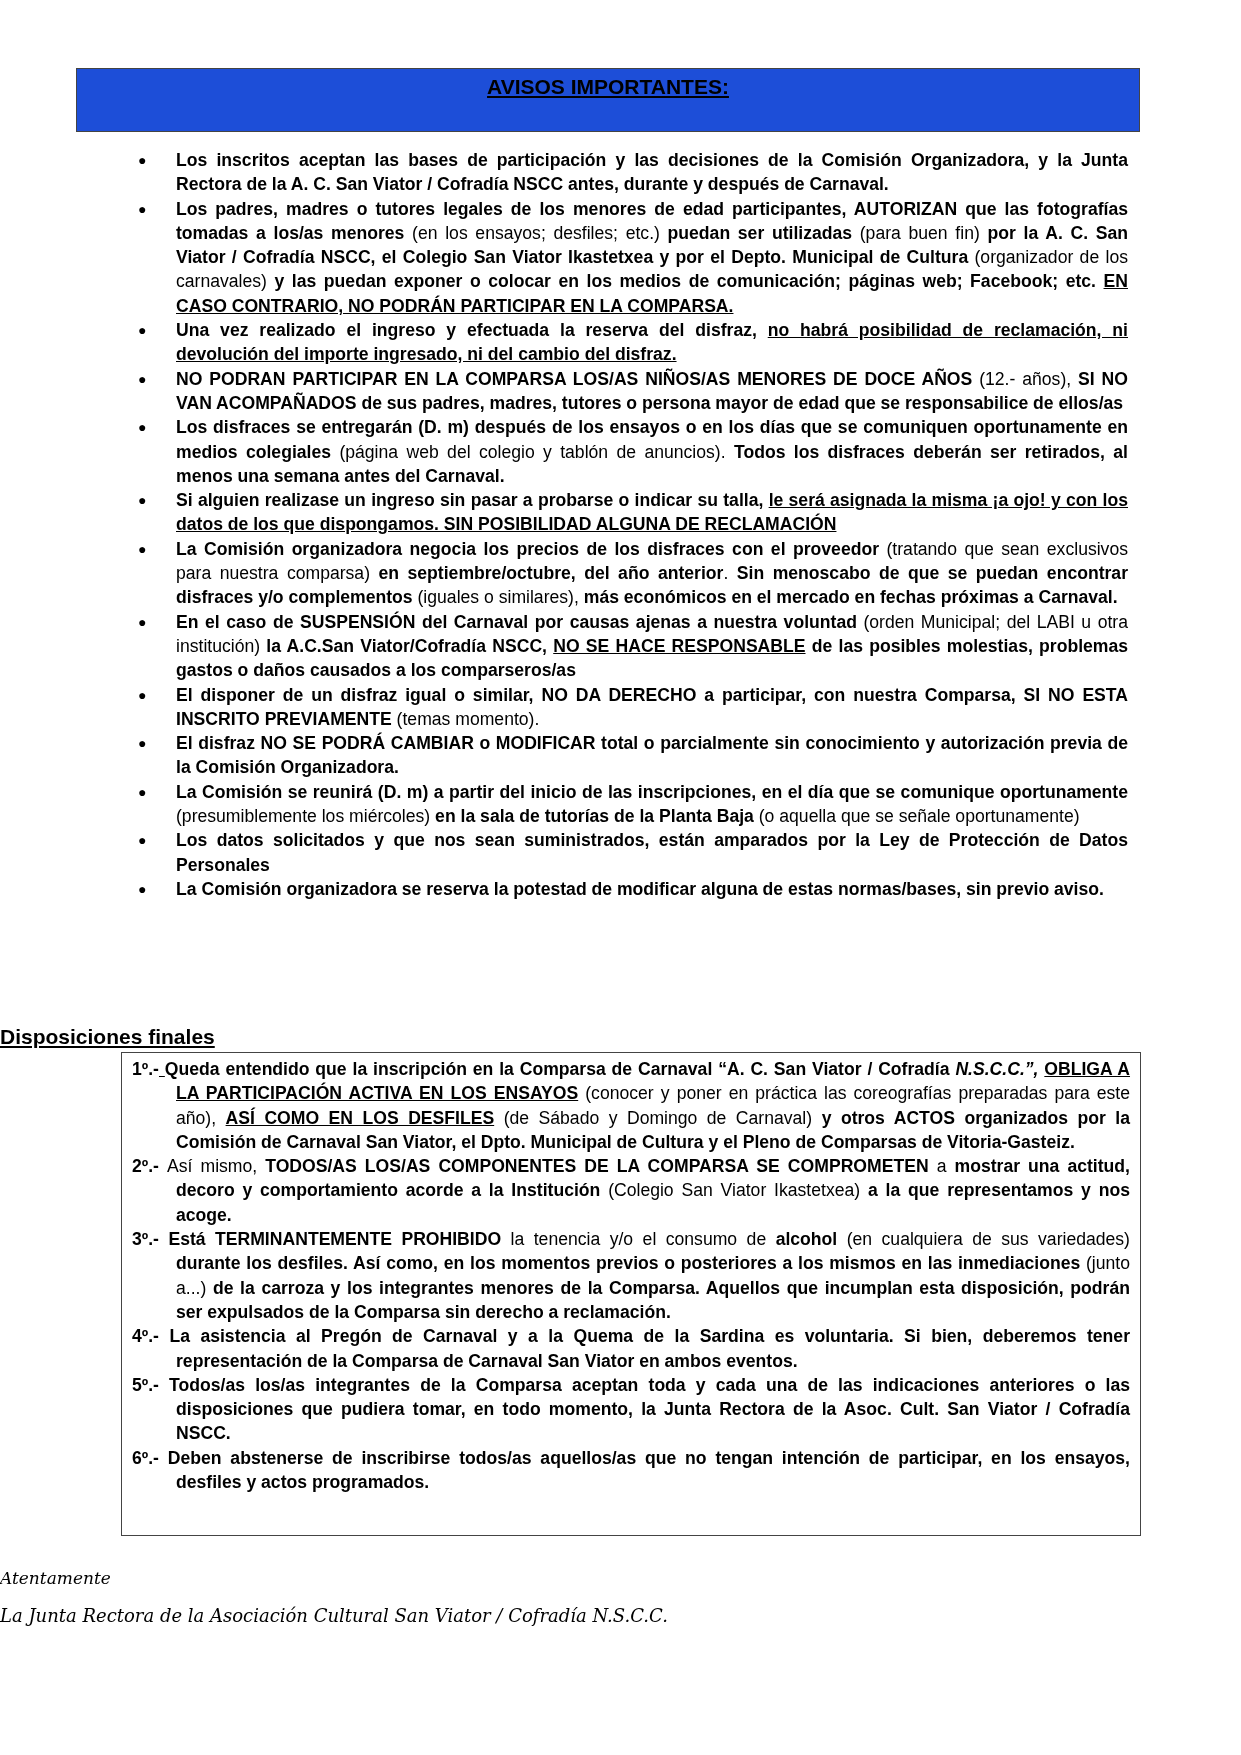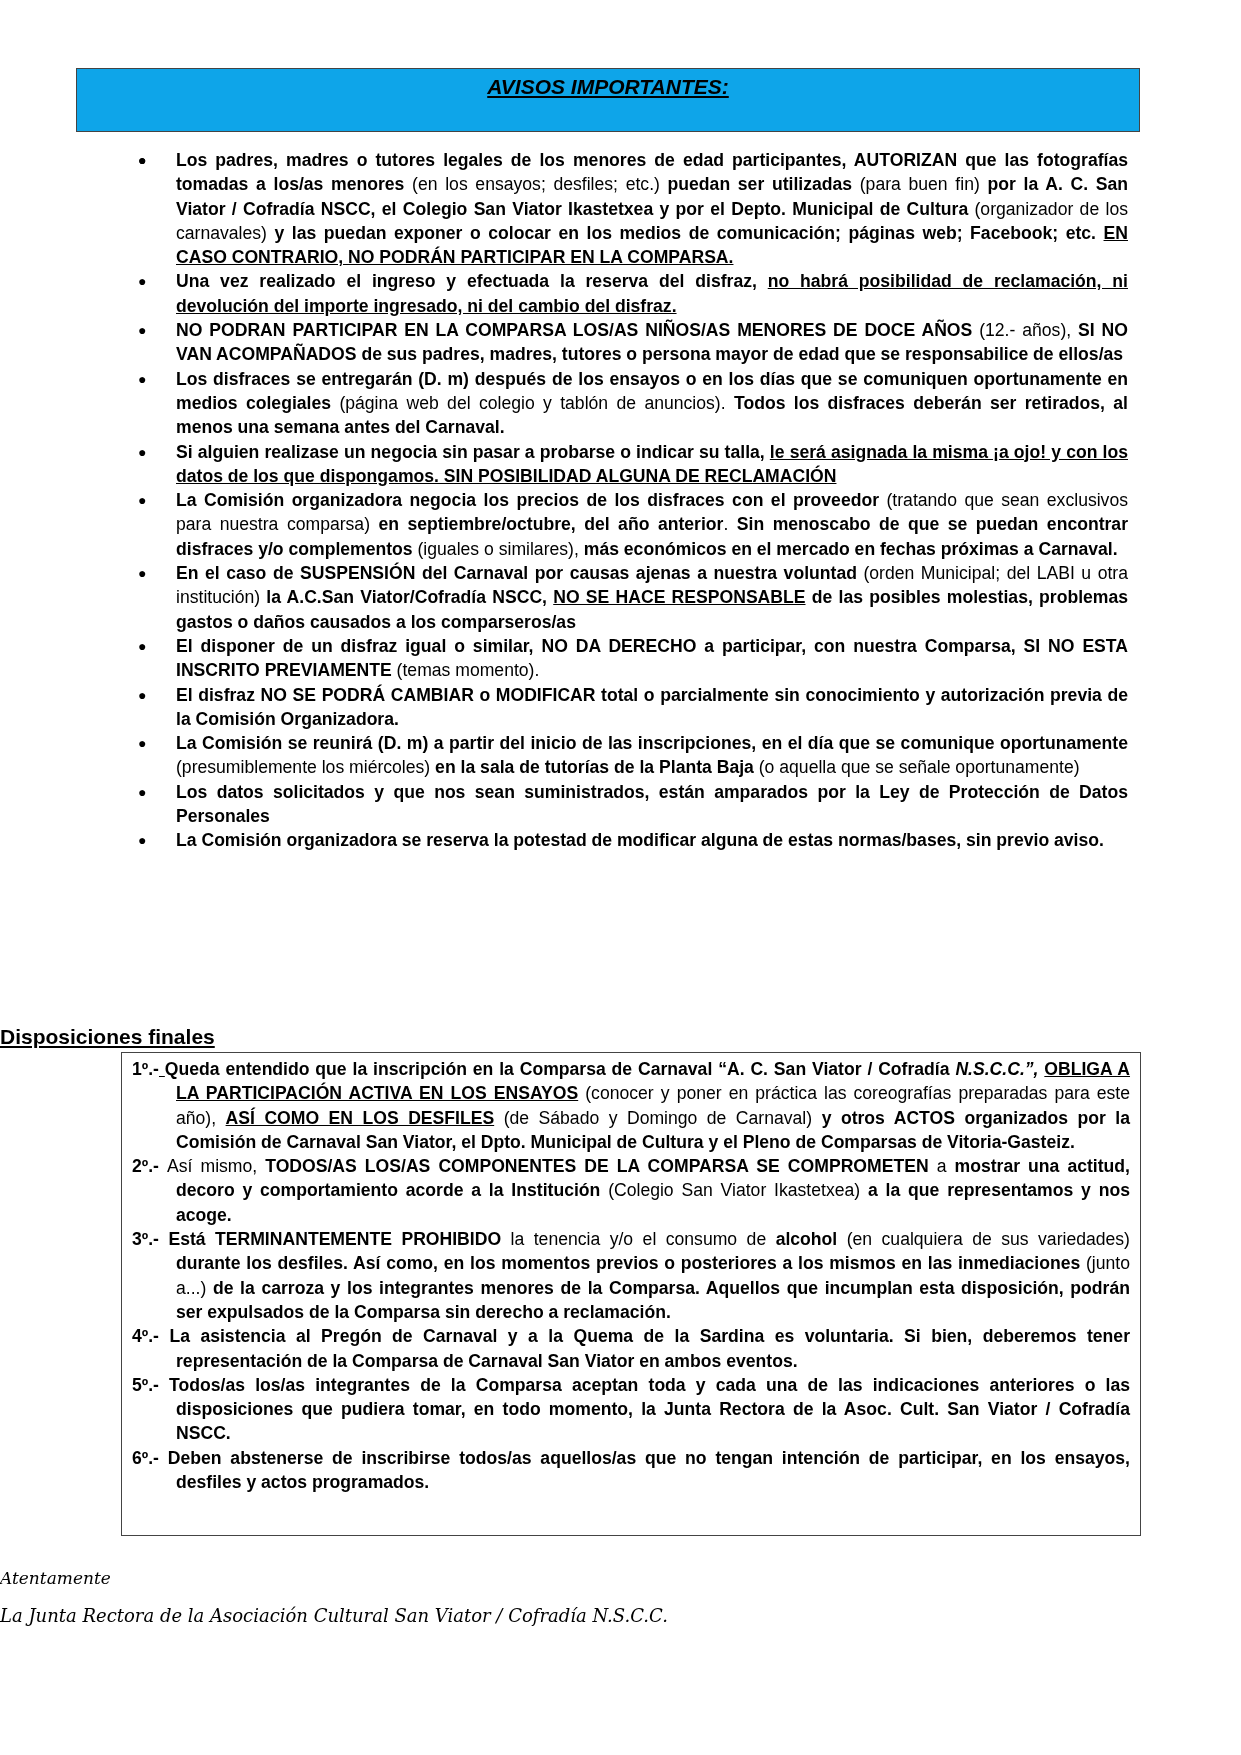--- a/index.html
+++ b/index.html
@@ -1,19 +1,19 @@
 <!DOCTYPE html>
 <html><head>
 <meta charset="utf-8">
 <style>
   html, body { margin: 0; padding: 0; background: #ffffff; }
   body { width: 1241px; height: 1755px; position: relative; overflow: hidden;
          font-family: "Liberation Sans", "DejaVu Sans", sans-serif; color: #000; }
   .banner { position: absolute; left: 76px; top: 68px; width: 1064px; height: 64px;
-            background: #0ea5e9; border: 1.5px solid #444; box-sizing: border-box; text-align: center; font-style: italic; }
+            background: #1d4ed8; border: 1.5px solid #444; box-sizing: border-box; text-align: center; }
   .banner .t1 { font-weight: bold; font-size: 21px; text-decoration: underline; margin-top: 6px; line-height: 24px; }
   .banner .t2 { font-weight: bold; font-size: 18px; text-decoration: underline; margin-top: 4px; line-height: 22px; }
   ul.avisos { position: absolute; left: 132px; top: 148px; width: 996px; margin: 0; padding: 0; list-style: none; }
   ul.avisos li { position: relative; padding-left: 44px; font-size: 17.6px; line-height: 24.3px; text-align: justify; margin-bottom: 0; }
   ul.avisos li .bullet { position: absolute; left: 6px; top: 0; font-size: 14px; }
   .b { font-weight: bold; }
   .n { font-weight: normal; }
   .u { text-decoration: underline; }
   .i { font-style: italic; }
   .section-title { position: absolute; left: 0; width: 1241px; top: 1025px; 
@@ -28,26 +28,26 @@
   .sign2 { top: 1605px; font-size: 18px; }
 </style>
 </head>
 <body>
 
 <div class="banner">
   <div class="t1">AVISOS IMPORTANTES:</div>
 </div>
 
 <ul class="avisos" id="avisos">
-    <li><span class="bullet">●</span></li>
+    <li><span class="bullet">●</span><span class="b">Los inscritos aceptan las bases de participación y las decisiones de la Comisión Organizadora, y la Junta Rectora de la A. C. San Viator / Cofradía NSCC antes, durante y después de Carnaval.</span></li>
     <li><span class="bullet">●</span><span class="b">Los padres, madres o tutores legales de los menores de edad participantes, AUTORIZAN que las fotografías tomadas a los/as menores </span><span class="n">(en los ensayos; desfiles; etc.) </span><span class="b">puedan ser utilizadas </span><span class="n">(para buen fin) </span><span class="b">por la A. C. San Viator / Cofradía NSCC, el Colegio San Viator Ikastetxea y por el Depto. Municipal de Cultura </span><span class="n">(organizador de los carnavales) </span><span class="b">y las puedan exponer o colocar en los medios de comunicación; páginas web; Facebook; etc. </span><span class="b u">EN CASO CONTRARIO, NO PODRÁN PARTICIPAR EN LA COMPARSA.</span></li>
     <li><span class="bullet">●</span><span class="b">Una vez realizado el ingreso y efectuada la reserva del disfraz, </span><span class="b u">no habrá posibilidad de reclamación, ni devolución del importe ingresado, ni del cambio del disfraz.</span></li>
     <li><span class="bullet">●</span><span class="b">NO PODRAN PARTICIPAR EN LA COMPARSA LOS/AS NIÑOS/AS MENORES DE DOCE AÑOS </span><span class="n">(12.- años), </span><span class="b">SI NO VAN ACOMPAÑADOS de sus padres, madres, tutores o persona mayor de edad que se responsabilice de ellos/as</span></li>
     <li><span class="bullet">●</span><span class="b">Los disfraces se entregarán (D. m) después de los ensayos o en los días que se comuniquen oportunamente en medios colegiales </span><span class="n">(página web del colegio y tablón de anuncios). </span><span class="b">Todos los disfraces deberán ser retirados, al menos una semana antes del Carnaval.</span></li>
-    <li><span class="bullet">●</span><span class="b">Si alguien realizase un negocia sin pasar a probarse o indicar su talla, </span><span class="b u">le será asignada la misma ¡a ojo! y con los datos de los que dispongamos. SIN POSIBILIDAD ALGUNA DE RECLAMACIÓN</span></li>
+    <li><span class="bullet">●</span><span class="b">Si alguien realizase un ingreso sin pasar a probarse o indicar su talla, </span><span class="b u">le será asignada la misma ¡a ojo! y con los datos de los que dispongamos. SIN POSIBILIDAD ALGUNA DE RECLAMACIÓN</span></li>
     <li><span class="bullet">●</span><span class="b">La Comisión organizadora negocia los precios de los disfraces con el proveedor </span><span class="n">(tratando que sean exclusivos para nuestra comparsa) </span><span class="b">en septiembre/octubre, del año anterior</span><span class="n">. </span><span class="b">Sin menoscabo de que se puedan encontrar disfraces y/o complementos </span><span class="n">(iguales o similares), </span><span class="b">más económicos en el mercado en fechas próximas a Carnaval.</span></li>
     <li><span class="bullet">●</span><span class="b">En el caso de SUSPENSIÓN del Carnaval por causas ajenas a nuestra voluntad </span><span class="n">(orden Municipal; del LABI u otra institución) </span><span class="b">la A.C.San Viator/Cofradía NSCC, </span><span class="b u">NO SE HACE RESPONSABLE</span><span class="b"> de las posibles molestias, problemas  gastos o daños causados a los comparseros/as</span></li>
     <li><span class="bullet">●</span><span class="b">El disponer de un disfraz igual o similar, NO DA DERECHO a participar, con nuestra Comparsa, SI NO ESTA INSCRITO PREVIAMENTE </span><span class="n">(temas momento).</span></li>
     <li><span class="bullet">●</span><span class="b">El disfraz NO SE PODRÁ CAMBIAR o MODIFICAR total o parcialmente sin conocimiento y autorización previa de la Comisión Organizadora.</span></li>
     <li><span class="bullet">●</span><span class="b">La Comisión se reunirá (D. m) a partir del inicio de las inscripciones, en el día que se comunique oportunamente </span><span class="n">(presumiblemente los miércoles) </span><span class="b">en la sala de tutorías de la Planta Baja </span><span class="n">(o aquella que se señale oportunamente)</span></li>
     <li><span class="bullet">●</span><span class="b">Los datos solicitados y que nos sean suministrados, están amparados por la Ley de Protección de Datos Personales</span></li>
     <li><span class="bullet">●</span><span class="b">La Comisión organizadora se reserva la potestad de modificar alguna de estas normas/bases, sin previo aviso.</span></li>
   </ul>
 
 <div class="section-title">Disposiciones finales</div>

